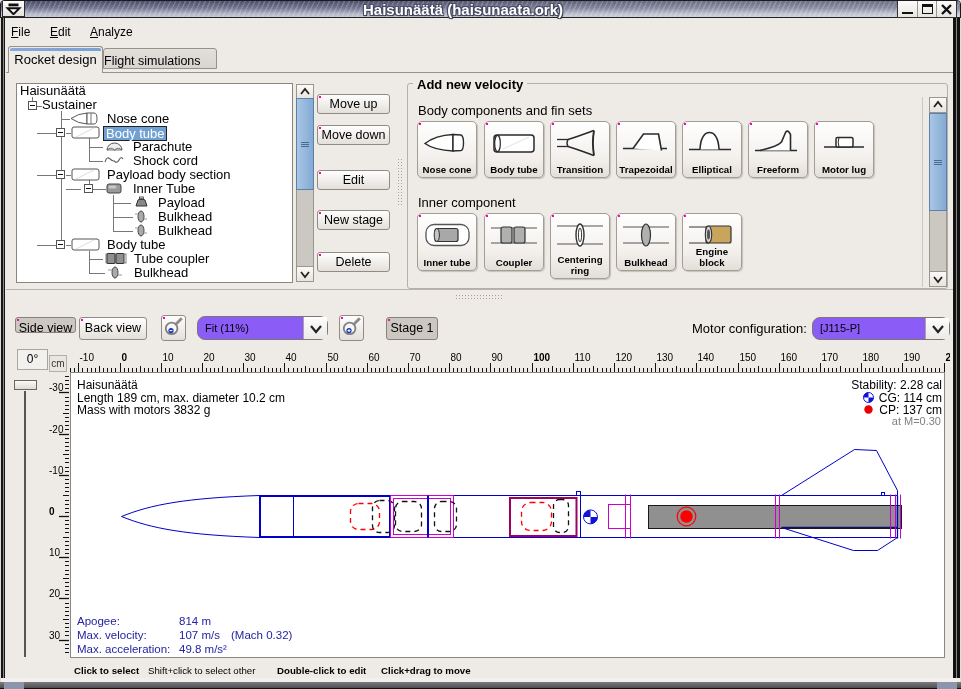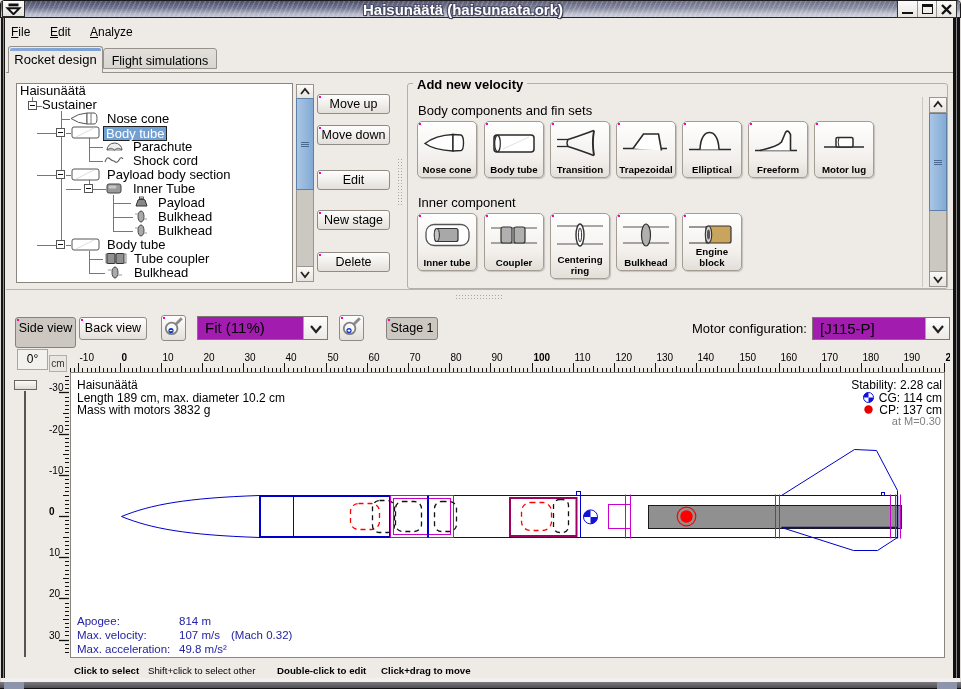--- a/index.html
+++ b/index.html
@@ -5,21 +5,21 @@
 body{font-family:"Liberation Sans",sans-serif;background:#eeebe7;position:relative}
 .abs{position:absolute}
 .btn{position:absolute;background:linear-gradient(#fefefe,#efece8 60%,#e3dfda);border:1px solid #918b83;border-radius:3px;text-align:center;font-size:12.5px;color:#000}
 .btn::before{content:"";position:absolute;left:1px;top:1px;width:2px;height:2px;background:#f0a}
 .pressed{background:#ccc7c0;border:1px solid #86817a}
 .cbtn{position:absolute;background:linear-gradient(#fff,#f2efeb 70%,#e2ded8);border:1px solid #a39d94;border-radius:5px;text-align:center;box-shadow:1px 1px 1px rgba(120,115,108,.35)}
 .cbtn::before{content:"";position:absolute;left:1px;top:1px;width:2px;height:2px;background:#f0a}
 .cico{margin-top:5px;height:34px}
 .clab{position:absolute;left:0;right:0;bottom:2px;font-size:9.7px;font-weight:bold;line-height:11px;color:#000}.clab.two{bottom:2px}
 .trow{position:absolute;font-size:13px;color:#000;white-space:nowrap}
-.combo{position:absolute;background:#a21caf;border:1px solid #7d786f;border-radius:0;font-size:15px}
+.combo{position:absolute;background:#8b5cf6;border:1px solid #7d786f;border-radius:8px;font-size:11px}
 .combo .arr{position:absolute;right:0;top:0;bottom:0;width:24px;border-left:1px solid #a9a49c;background:linear-gradient(#fdfdfd,#eceae6)}
 .exp{position:absolute;width:9px;height:9px;background:#fff;border:1px solid #555}
 .exp::after{content:"";position:absolute;left:1px;top:3px;width:5px;height:1px;background:#111}
 </style></head><body>
 
 <div class="abs" style="left:0;top:0;width:961px;height:689px;border:1px solid #1c1c1c;border-radius:4px 4px 0 0"></div>
 <div class="abs" style="left:0px;top:18px;width:5px;height:664px;background:linear-gradient(90deg,#e0ddd8 0 1px,#151515 1px 3px,#8a8a8a 3px 4px,#151515 4px 5px)"></div>
 <div class="abs" style="left:953px;top:18px;width:8px;height:664px;background:linear-gradient(90deg,#111 0 3px,#8a8a8a 3px 4px,#111 4px 7px,#e0ddd8 7px 8px)"></div>
 <div class="abs" style="left:1px;top:1px;width:959px;height:17px;background:repeating-linear-gradient(115deg,rgba(255,255,255,.17) 0 1.5px,rgba(255,255,255,0) 1.5px 4.5px),linear-gradient(90deg,rgba(255,255,255,0) 35%,rgba(255,255,255,.18) 75%),linear-gradient(#4b4d6c,#73768f 45%,#b4b7c8 80%,#c3c6d3);border-bottom:1px solid #222;border-radius:3px 3px 0 0"></div>
 <div class="abs" style="left:463px;top:1px;transform:translateX(-50%);font-size:15px;font-weight:bold;color:#fff;text-shadow:-1px -1px 0 #4a4c66,1px -1px 0 #4a4c66,-1px 1px 0 #4a4c66,1px 1px 1px #26283a,0 0 2px #3a3c55;white-space:nowrap">Haisunäätä (haisunaata.ork)</div>
@@ -35,21 +35,21 @@
       <div style="position:absolute;left:4px;top:3px;width:11px;height:10px;border:1.5px solid #111;border-top-width:3px"></div>
     </div>
 <div style="flex:1;position:relative;font-weight:bold"><svg width="19" height="16">
         <path d="M5,4 L14,13 M14,4 L5,13" stroke="#111" stroke-width="2.4"></path>
       </svg></div>
 </div>
 <div class="abs" style="left:11px;top:25px;font-size:12px"><u>F</u>ile</div>
 <div class="abs" style="left:50px;top:25px;font-size:12px"><u>E</u>dit</div>
 <div class="abs" style="left:90px;top:25px;font-size:12px"><u>A</u>nalyze</div>
 <div class="abs" style="left:6px;top:72px;width:947px;height:610px;border-top:1px solid #96918a"></div>
-<div class="abs" style="left:103px;top:48px;width:114px;height:21px;background:linear-gradient(#e3e0db,#d8d4cf);border:1px solid #96918a;border-radius:3px 3px 0 0;font-size:12.5px;text-align:center;line-height:24px">Flight simulations</div>
+<div class="abs" style="left:103px;top:48px;width:114px;height:21px;background:linear-gradient(#e3e0db,#d8d4cf);border:1px solid #96918a;border-radius:3px 3px 0 0;font-size:12.5px;line-height:24px">Flight simulations</div>
 <div class="abs" style="left:8px;top:46px;width:95px;height:27px;background:#eeebe7;border:1px solid #96918a;border-bottom:none;border-radius:3px 3px 0 0;font-size:13px;text-align:center;line-height:25px"><div style="position:absolute;left:1px;right:1px;top:1px;height:3px;background:linear-gradient(90deg,#88a8d8,#7aa0d4);border-radius:2px 2px 0 0"></div>Rocket design</div>
 <div class="abs" style="left:16px;top:83px;width:277px;height:200px;background:#fff;border:1px solid #8a857e"></div>
 <div class="abs" style="left:32px;top:97px;width:1px;height:5px;background:#777"></div>
 <div class="abs" style="left:61px;top:111px;width:1px;height:135px;background:#777"></div>
 <div class="abs" style="left:89px;top:138px;width:1px;height:24px;background:#777"></div>
 <div class="abs" style="left:89px;top:180px;width:1px;height:10px;background:#777"></div>
 <div class="abs" style="left:113px;top:195px;width:1px;height:37px;background:#777"></div>
 <div class="abs" style="left:89px;top:251px;width:1px;height:23px;background:#777"></div>
 <div class="abs" style="left:37px;top:106px;width:5px;height:1px;background:#777"></div>
 <div class="abs" style="left:61px;top:119px;width:9px;height:1px;background:#777"></div>
@@ -266,21 +266,21 @@
     </svg></div>
 <div class="abs" style="left:929px;top:271px;width:18px;height:16px;background:linear-gradient(#fbfaf8,#e7e3de);border:1px solid #9a958e"><svg width="16" height="14">
       <path d="M4,5 L8,10 L12,5" fill="none" stroke="#222" stroke-width="1.8"></path>
     </svg></div>
 <div class="abs" style="left:929px;top:113px;width:18px;height:98px;background:linear-gradient(90deg,#a9c6e5,#83aad4);border:1px solid #5d80a8">
     <div style="position:absolute;left:4px;top:46px;width:8px;height:1px;background:#4a6a94;box-shadow:0 2px 0 #4a6a94,0 4px 0 #4a6a94"></div>
   </div>
 <div class="abs" style="left:397px;top:158px;width:7px;height:48px;background-image:radial-gradient(#a8a39d 27%,transparent 30%);background-size:3px 3px"></div>
 <div class="abs" style="left:6px;top:289px;width:947px;height:1px;background:#b9b4ae"></div>
 <div class="abs" style="left:455px;top:294px;width:48px;height:6px;background-image:radial-gradient(#a8a39d 27%,transparent 30%);background-size:3px 3px"></div>
-<div class="btn pressed" style="left:15px;top:317px;width:61px;height:31px;line-height:21px">Side view</div>
+<div class="btn pressed" style="left:15px;top:317px;width:61px;height:16px;line-height:21px">Side view</div>
 <div class="btn" style="left:79px;top:317px;width:68px;height:23px;line-height:21px">Back view</div>
 <div class="btn" style="left:161px;top:315px;width:25px;height:26px"><svg width="22" height="23" viewBox="0 0 22 23">
       <line x1="12.6" y1="8.4" x2="18.8" y2="2.2" stroke="#8a8a8a" stroke-width="2.8"></line>
       <circle cx="8.6" cy="12.4" r="5.8" fill="#f8f8f8" stroke="#808080" stroke-width="1.8"></circle>
       <circle cx="8" cy="14.6" r="2.6" fill="#1133bb"></circle>
       <line x1="6.6" y1="14.6" x2="9.4" y2="14.6" stroke="#fff" stroke-width="1.1"></line>
     </svg></div>
 <div class="combo" style="left:197px;top:316px;width:131px;height:24px;line-height:22px"><span style="padding-left:7px">Fit (11%)</span><div class="arr"><svg width="24" height="22">
         <path d="M7,9 L12,15 L17,9" fill="none" stroke="#222" stroke-width="2.2"></path>
       </svg></div></div>

